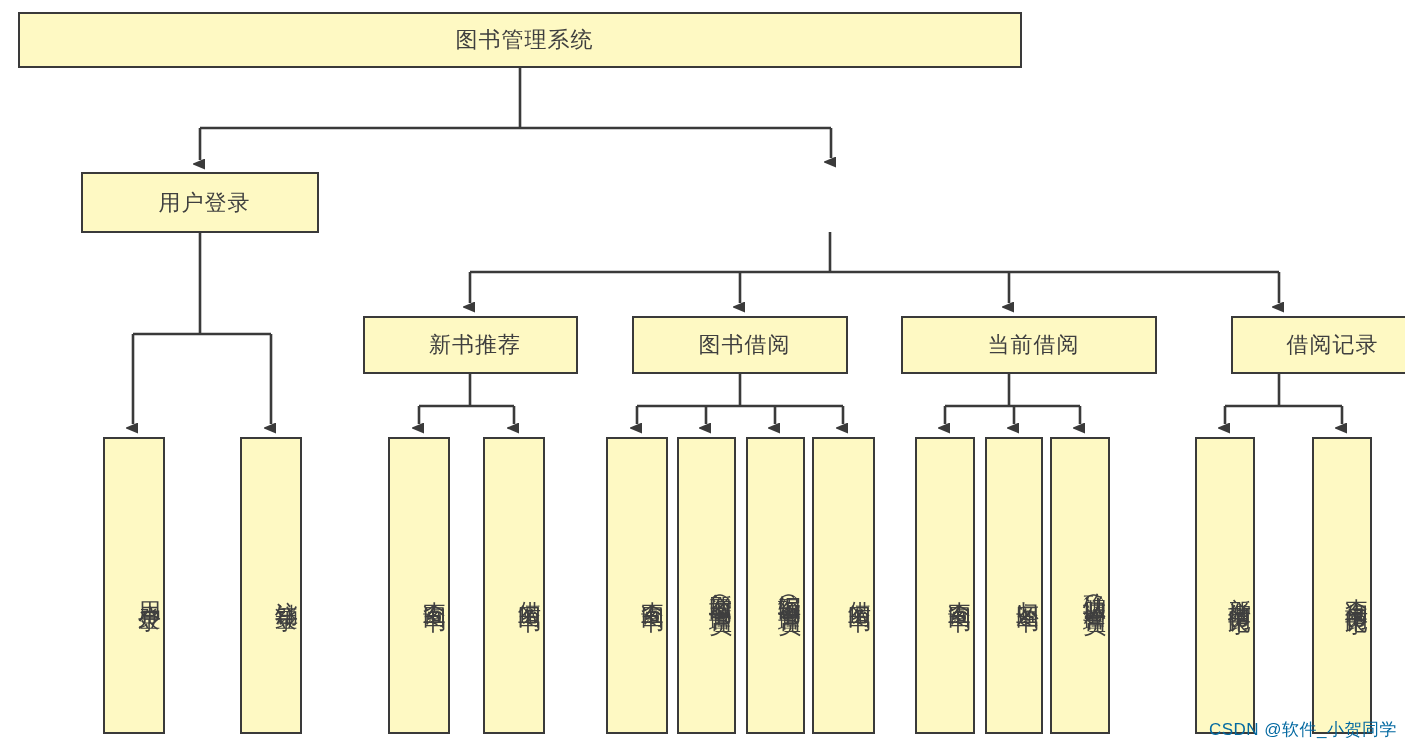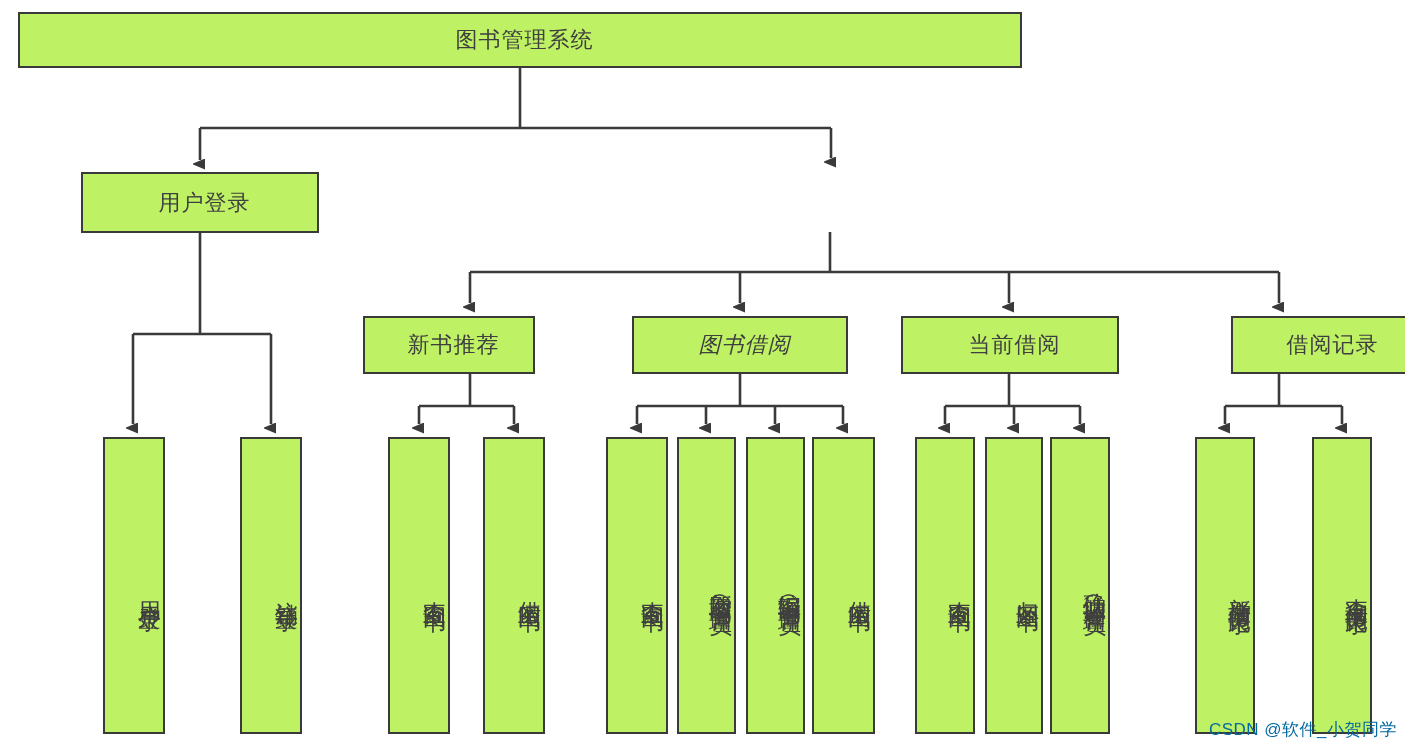--- a/index.html
+++ b/index.html
@@ -22,21 +22,21 @@
     left: 0;
     top: 0;
     width: 1405px;
     height: 747px;
     pointer-events: none;
   }
   .node {
     position: absolute;
     box-sizing: border-box;
     border: 2.5px solid #3a3a3a;
-    background: #bef264;
+    background: #fef9c3;
     display: flex;
     align-items: center;
     justify-content: center;
     color: #3f3f3f;
     padding-left: 9px;
   }
   .node.horiz {
     font-size: 22px;
     letter-spacing: 1px;
   }
@@ -122,27 +122,27 @@
   </svg>
 
   <div class="node horiz" style="left:18px; top:12px; width:1004px; height:56px;">
     <span>图书管理系统</span>
   </div>
 
   <div class="node horiz" style="left:81px; top:172px; width:238px; height:61px;">
     <span>用户登录</span>
   </div>
 
-  <div class="node horiz" style="left:363px; top:316px; width:172px; height:58px;">
+  <div class="node horiz" style="left:363px; top:316px; width:215px; height:58px;">
     <span>新书推荐</span>
   </div>
-  <div class="node horiz" style="left:632px; top:316px; width:216px; height:58px;font-style:italic;">
+  <div class="node horiz" style="left:632px; top:316px; width:216px; height:58px;">
     <span>图书借阅</span>
   </div>
-  <div class="node horiz" style="left:901px; top:316px; width:218px; height:58px;">
+  <div class="node horiz" style="left:901px; top:316px; width:256px; height:58px;">
     <span>当前借阅</span>
   </div>
   <div class="node horiz" style="left:1231px; top:316px; width:194px; height:58px;">
     <span>借阅记录</span>
   </div>
 
   <div class="node vert" style="left:103px; top:437px; width:62px; height:297px;">
     <span class="vtext">用户登录</span>
   </div>
   <div class="node vert" style="left:240px; top:437px; width:62px; height:297px;">

